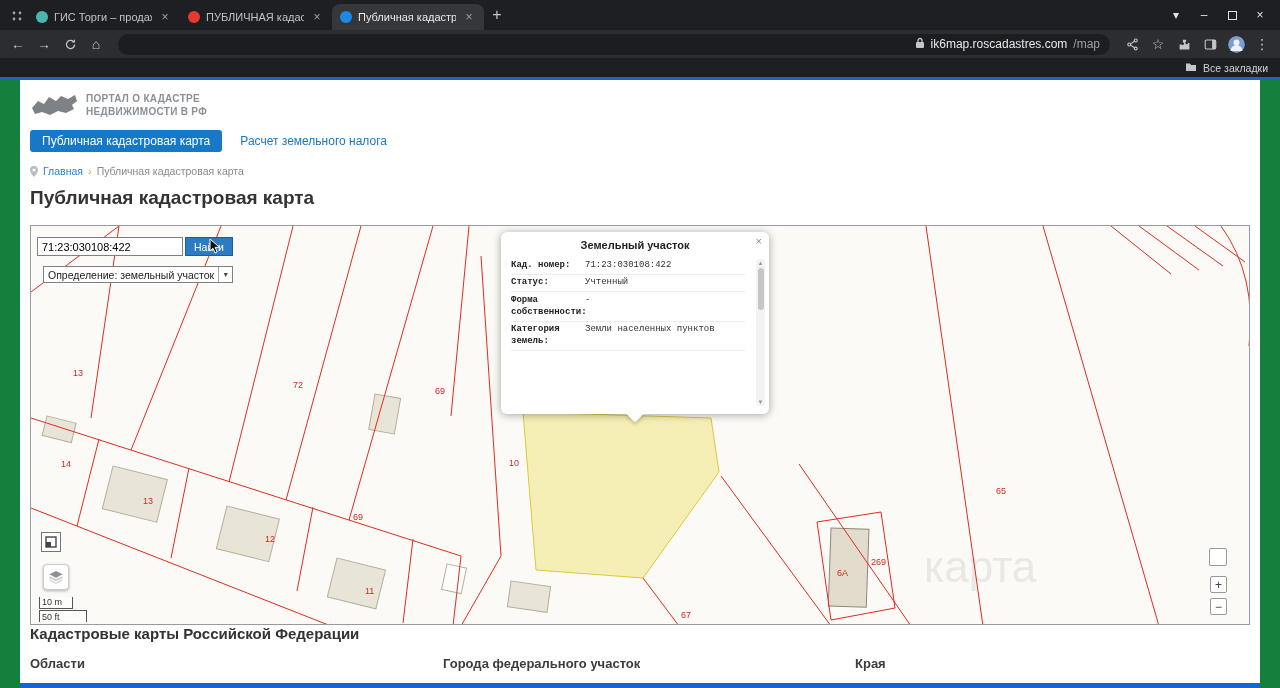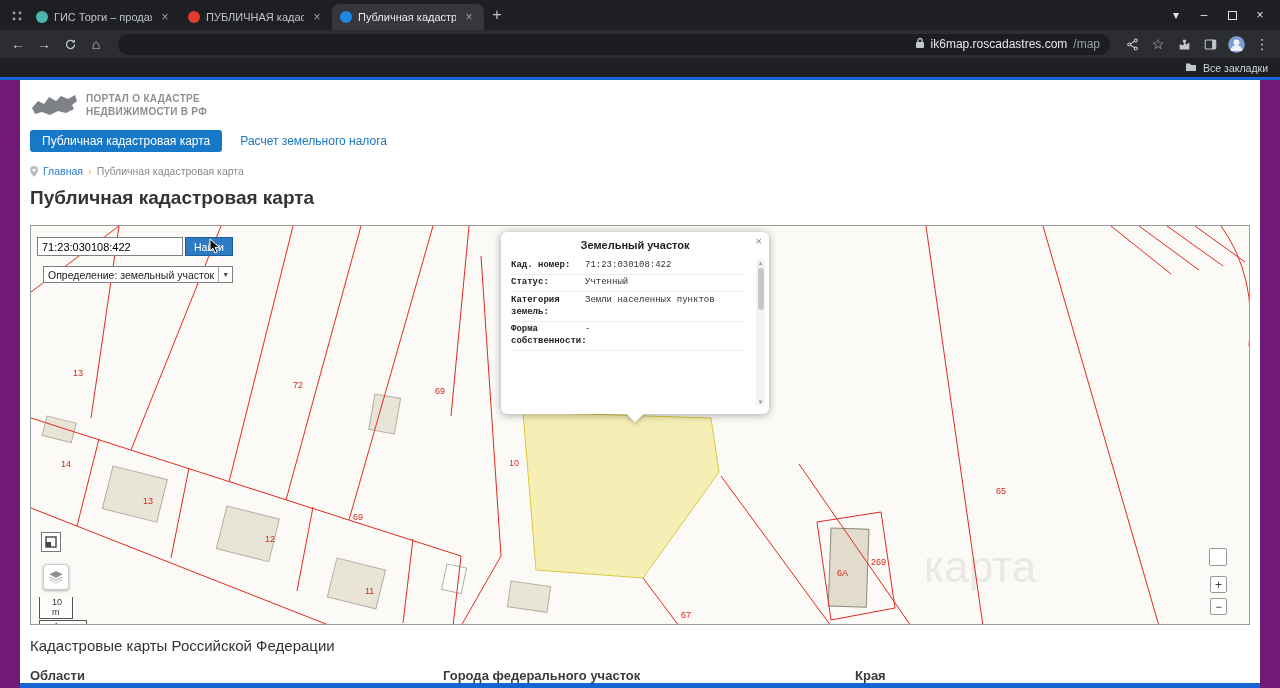--- a/index.html
+++ b/index.html
@@ -28,21 +28,21 @@
   .addr { flex:1; height:21px; background:#1c1d20; border-radius:11px; margin:0 8px;
           display:flex; align-items:center; padding:0 10px; gap:6px; font-size:12px;justify-content:flex-end; }
   .url-d { color:#e6e8ea; } .url-p { color:#9aa0a6; }
   .avatar-wrap { width:17px; height:17px; border-radius:50%; overflow:hidden; }
 
   .bookmarks { height:19px; background:#1e1f22; display:flex; align-items:center;
                justify-content:flex-end; padding:0 12px; gap:6px; font-size:10.5px; color:#cfd3d8; }
   .blueline { height:3px; background:#1565d5; }
 
   
-  .page { position:absolute; top:80px; left:0; right:0; bottom:0; background:#701a75; }
+  .page { position:absolute; top:80px; left:0; right:0; bottom:0; background:#15803d; }
   .inner { width:1240px; margin:0 auto; background:#fff; height:100%; position:relative;
            padding:0 10px; }
   .lrow { display:flex; align-items:center; gap:8px; padding-top:12px; }
   .ltext { font-size:10px; font-weight:bold; color:#8b9095; line-height:1.3; letter-spacing:.3px; }
   .nrow { margin-top:12px; display:flex; align-items:center; gap:18px; }
   .ntab { background:#1778c8; color:#fff; font-size:12px; padding:4px 12px; border-radius:3px; }
   .nlink { color:#1778c8; font-size:12px; }
   .crumbs { margin-top:13px; display:flex; align-items:center; gap:5px; font-size:10.5px; }
   .chome { color:#2a7fd0; } .csep { color:#e8a33d; font-size:11px; } .ccur { color:#8a8a8a; }
   .h1 { margin-top:10px; font-size:19px; font-weight:bold; color:#333; }
@@ -63,21 +63,21 @@
             padding:0 0 0 4px; color:#222; }
   .filter .car { font-size:7px; color:#444; border-left:1px solid #aaa; padding:0 3px; margin-left:4px;
                  height:100%; display:flex; align-items:center; }
 
   .mini { position:absolute; left:10px; top:306px; width:20px; height:20px; background:#fff;
           border:1px solid #777; z-index:20; display:flex; align-items:center; justify-content:center; }
   .layersbtn { position:absolute; left:12px; top:338px; width:26px; height:26px; background:#fff;
           border:1px solid #ccc; border-radius:4px; box-shadow:0 1px 3px rgba(0,0,0,.3); z-index:20;
           display:flex; align-items:center; justify-content:center; }
   .scales { position:absolute; left:8px; top:371px; z-index:20; font-size:9px; color:#333; }
-  .sc-m { width:34px; border:1px solid #555; border-top:none; padding:0 12px 1px; background:rgba(255,255,255,.55); }
+  .sc-m { width:34px; border:1px solid #555; border-top:none; padding:0 2px 1px; background:rgba(255,255,255,.55); }
   .sc-ft { width:48px; border:1px solid #555; border-bottom:none; padding:1px 2px 0; margin-top:1px; background:rgba(255,255,255,.55); }
   .sq { position:absolute; background:#fff; border:1px solid #999; z-index:20; display:flex;
         align-items:center; justify-content:center; font-size:12px; color:#444; border-radius:2px; }
   .sq-blank { left:1178px; top:322px; width:18px; height:18px; }
   .sq-zin  { left:1179px; top:350px; width:17px; height:17px; }
   .sq-zout { left:1179px; top:372px; width:17px; height:17px; }
 
   
   .popup { position:absolute; left:470px; top:6px; width:268px; height:182px; background:#fff;
            border-radius:6px; box-shadow:0 1px 8px rgba(0,0,0,.35); z-index:30; padding:7px 10px; }
@@ -89,21 +89,21 @@
   .p-val { font-size:9px; color:#333; line-height:1.3; flex:1; padding-left:4px; }
   .p-scroll { position:absolute; right:4px; top:27px; height:147px; width:9px; background:#f3f3f3;
               border-radius:4px; }
   .p-arr { height:8px; line-height:8px; font-size:6px; color:#999; text-align:center; }
   .p-arr.dn { position:absolute; bottom:0; left:0; right:0; }
   .p-thumb { position:absolute; left:1.5px; top:9px; width:6px; height:42px; background:#c6c6c6; border-radius:3px; }
   .p-tail { position:absolute; left:128px; bottom:-6px; width:12px; height:12px; background:#fff;
             transform:rotate(45deg); box-shadow:2px 2px 4px rgba(0,0,0,.18); }
 
   
-  .ftitle { margin-top:12px; font-size:15px; font-weight:normal; color:#333; }
+  .ftitle { font-size:15px; font-weight:bold; color:#333; }
   .cols { display:flex; margin-top:14px; font-size:13px; font-weight:bold; color:#3c3c3c; }
   .col1 { width:413px; } .col2 { width:412px; }
   .bluebar { position:absolute; left:0; right:0; bottom:0; height:5px; background:#1565d5; }
 </style>
 </head>
 <body>
 
 <div>
   <div class="tabstrip">
     <div class="ts-grid">
@@ -355,26 +355,26 @@
         <div class="p-rows">
             <div class="p-row">
               <div class="p-lab">Кад. номер:</div>
               <div class="p-val">71:23:030108:422</div>
             </div>
             <div class="p-row">
               <div class="p-lab">Статус:</div>
               <div class="p-val">Учтенный</div>
             </div>
             <div class="p-row">
+              <div class="p-lab">Форма собственности:</div>
+              <div class="p-val">-</div>
+            </div>
+            <div class="p-row">
               <div class="p-lab">Категория земель:</div>
               <div class="p-val">Земли населенных пунктов</div>
-            </div>
-            <div class="p-row">
-              <div class="p-lab">Форма собственности:</div>
-              <div class="p-val">-</div>
             </div>
           </div>
         <div class="p-scroll">
           <div class="p-arr">▲</div>
           <div class="p-thumb"></div>
           <div class="p-arr dn">▼</div>
         </div>
         <div class="p-tail"></div>
       </div>
     </div>

